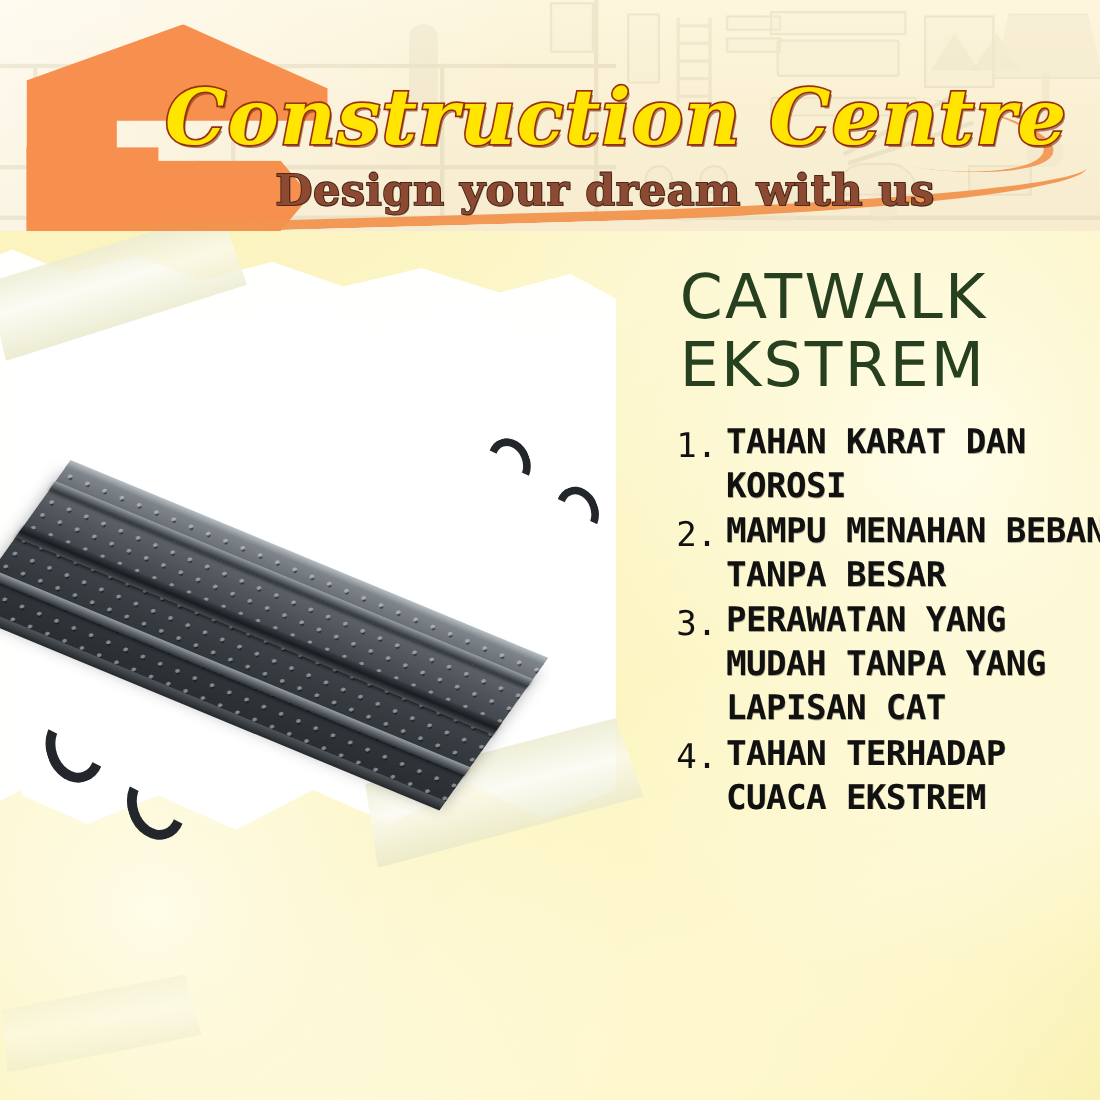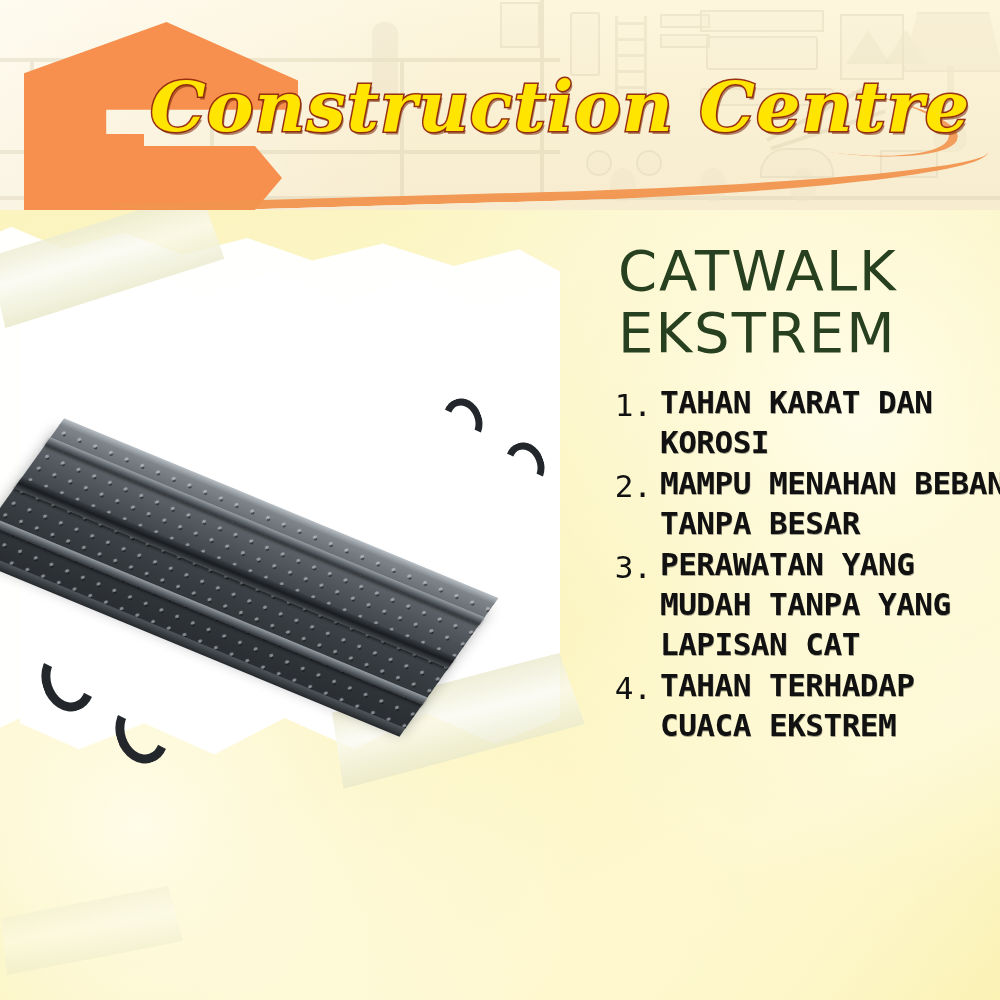--- a/index.html
+++ b/index.html
@@ -431,20 +431,21 @@
       <div class="logo-arrow a1"></div>
       <div class="logo-arrow a2"></div>
       <div class="logo-arrow a3"></div>
     </div>
 
     <div class="swoosh"></div>
     <div class="swoosh-2"></div>
 
     <div class="wordmark">Construction  Centre</div>
 
+    <div class="tagline">Design your dream with us</div>
   </div>
 
   <div class="body-area">
 
     <div class="paper-panel"></div>
     <div class="paper-panel-2"></div>
 
     <div class="tape t1"></div>
     <div class="tape t2"></div>
     <div class="tape t3"></div>

